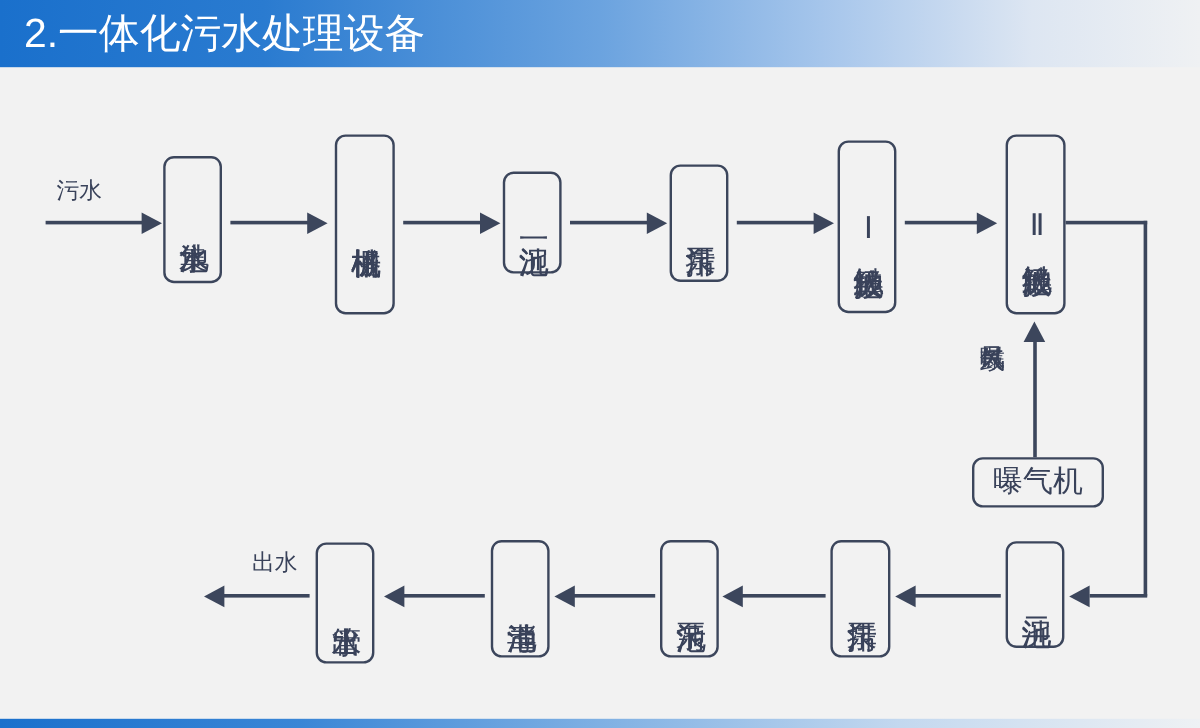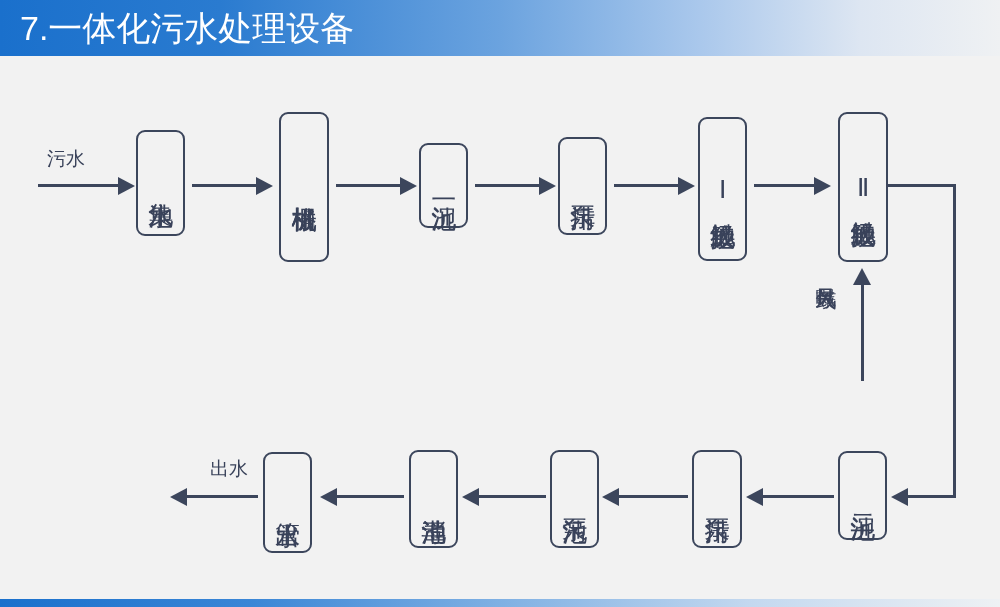--- a/index.html
+++ b/index.html
@@ -124,21 +124,21 @@
     font-size: 21px;
     line-height: 1.0;
   }
 </style>
 </head>
 <body>
 
 <div id="page">
 
   <div class="header-bar">
-    <div class="header-title">7.一体化污水处理设备</div>
+    <div class="header-title">2.一体化污水处理设备</div>
   </div>
 
   <div class="annot" style="left:47px; top:146px;">污水</div>
   <div class="hline" style="left:38px; top:184px; width:82px;"></div>
   <div class="arrow-r" style="left:118px; top:177px;"></div>
 
   <div class="node vert" style="left:136px; top:130px; width:49px; height:106px;">
     <span class="label">集水池</span>
   </div>
 
@@ -179,20 +179,23 @@
 
   <div class="hline" style="left:888px; top:184px; width:68px;"></div>
   <div class="vline" style="left:953px; top:184px; height:313px;"></div>
   <div class="hline" style="left:908px; top:495px; width:48px;"></div>
   <div class="arrow-l" style="left:891px; top:488px;"></div>
 
   <div class="annot vert" style="left:816px; top:272px;">鼓风曝气</div>
   <div class="vline" style="left:861px; top:285px; height:96px;"></div>
   <div class="arrow-u" style="left:853px; top:268px;"></div>
 
+  <div class="node horiz" style="left:810px; top:381px; width:110px; height:42px;">
+    <span class="label">曝气机</span>
+  </div>
 
   <div class="node vert" style="left:838px; top:451px; width:49px; height:89px;">
     <span class="label">二沉池</span>
   </div>
 
   <div class="hline" style="left:762px; top:495px; width:72px;"></div>
   <div class="arrow-l" style="left:746px; top:488px;"></div>
 
   <div class="node vert" style="left:692px; top:450px; width:50px; height:98px;">
     <span class="label">排污泵</span>

